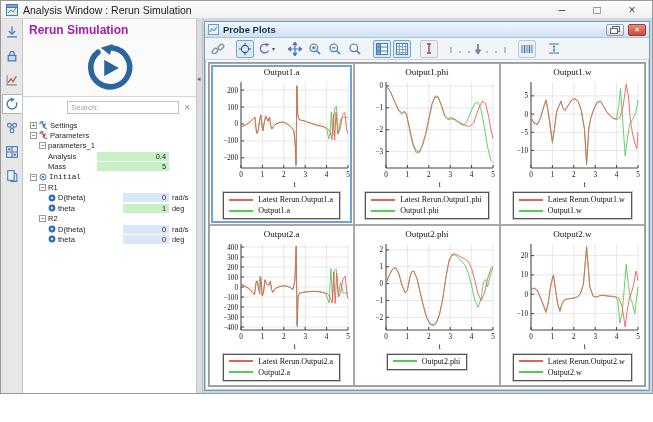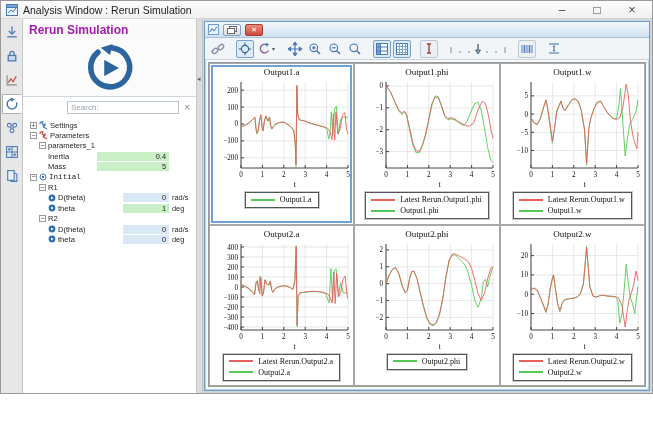--- a/index.html
+++ b/index.html
@@ -185,21 +185,21 @@
               </span>
               <span class="tlabel">Parameters</span>
               <span class="tspacer"></span>
             </div>
             <div class="trow" style="padding-left: 12px;">
               <span class="exp">−</span>
               <span class="tlabel">parameters_1</span>
               <span class="tspacer"></span>
             </div>
             <div class="trow" style="padding-left: 21px;">
-              <span class="tlabel">Inertia</span>
+              <span class="tlabel">Analysis</span>
               <span class="tspacer"></span>
               <span class="val green" style="width: 72px;">0.4</span>
               <span class="unit"></span>
             </div>
             <div class="trow" style="padding-left: 21px;">
               <span class="tlabel">Mass</span>
               <span class="tspacer"></span>
               <span class="val green" style="width: 72px;">5</span>
               <span class="unit"></span>
             </div>
@@ -280,20 +280,21 @@
       </div>
 
       <div id="mdi">
         <div id="probe-window">
 
           <div id="probe-titlebar">
             <svg width="11" height="11" viewBox="0 0 11 11">
               <rect x="0.5" y="0.5" width="10" height="10" fill="#eaf2fb" stroke="#6e9dc9"></rect>
               <polyline points="2,8 4,4.5 6,7 9,2.5" fill="none" stroke="#4a7ab5" stroke-width="1"></polyline>
             </svg>
+            <span class="ptitle">Probe Plots</span>
             <span class="pbtn">
               <svg width="10" height="8" viewBox="0 0 10 8">
                   <rect x="2.5" y="0.5" width="7" height="5" fill="none" stroke="#667"></rect>
                   <rect x="0.5" y="2.5" width="7" height="5" fill="#fff" stroke="#667"></rect>
                 </svg>
             </span>
             <span class="pbtn close">×</span>
           </div>
 
           <div id="probe-toolbar">
@@ -456,20 +457,24 @@
                   <text x="94.2" y="99" text-anchor="middle" font-size="7.2" font-family="&quot;Liberation Serif&quot;,serif" fill="#111">3</text>
                   <line x1="115.60000000000001" y1="90" x2="115.60000000000001" y2="87" stroke="#444" stroke-width="1"></line>
                   <text x="115.60000000000001" y="99" text-anchor="middle" font-size="7.2" font-family="&quot;Liberation Serif&quot;,serif" fill="#111">4</text>
                   <line x1="137" y1="90" x2="137" y2="87" stroke="#444" stroke-width="1"></line>
                   <text x="137" y="99" text-anchor="middle" font-size="7.2" font-family="&quot;Liberation Serif&quot;,serif" fill="#111">5</text>
                   <text x="83.5" y="109" text-anchor="middle" font-size="8" font-family="&quot;Liberation Serif&quot;,serif" fill="#111">t</text>
                   <polyline points="30.0,49.0 35.4,46.7 39.6,43.4 42.4,40.9 43.9,39.6 45.0,51.4 45.8,56.1 47.1,53.8 48.6,41.6 49.9,37.5 51.0,49.0 52.0,52.4 53.3,43.3 54.8,38.4 57.0,43.4 58.5,39.2 59.7,48.0 60.8,50.7 62.5,48.0 64.7,46.0 68.1,44.6 71.1,44.0 74.1,44.6 77.5,47.0 80.5,49.4 82.9,53.1 84.4,69.7 85.0,88.3 85.9,8.4 86.7,36.7 88.2,41.8 90.3,42.3 93.6,42.9 96.8,44.3 101.0,45.6 105.3,47.0 109.6,48.0 113.9,49.4 116.0,51.9 117.7,60.9 119.2,54.4 120.3,33.8 121.8,57.5 123.5,31.1 125.4,28.2 127.4,55.8 129.7,41.2 132.3,38.9 134.9,39.2 137.0,39.9" fill="none" stroke="#55cb55" stroke-width="0.9"></polyline>
                   <polyline points="30.0,49.0 35.4,46.7 39.6,43.4 42.4,40.6 43.9,38.9 45.0,50.2 45.8,54.8 47.1,52.8 48.6,42.3 49.9,36.7 51.0,48.0 52.0,53.1 53.3,44.0 54.8,37.9 57.0,42.9 58.5,38.9 59.7,47.3 60.8,51.1 62.5,48.4 64.7,46.3 68.1,44.6 71.1,44.0 74.1,44.6 77.5,47.0 80.5,49.4 82.9,52.8 84.4,68.0 85.0,86.3 85.9,7.4 86.7,35.8 88.2,41.6 90.3,42.3 93.6,42.9 96.8,44.3 101.0,45.6 105.3,47.0 109.6,48.0 113.9,49.0 116.7,50.4 119.2,54.4 121.0,61.6 122.4,35.8 123.7,62.1 125.0,33.8 126.7,55.8 128.9,51.9 131.4,37.5 133.8,34.5 135.7,51.9 137.0,55.8" fill="none" stroke="#e8605c" stroke-width="0.9"></polyline>
                 </svg>
                 <div class="legend">
+                  <div class="legend-row">
+                    <span class="legend-swatch" style="background: rgb(232, 96, 92);"></span>
+                    <span class="legend-label">Latest Rerun.Output1.a</span>
+                  </div>
                   <div class="legend-row">
                     <span class="legend-swatch" style="background: rgb(85, 203, 85);"></span>
                     <span class="legend-label">Output1.a</span>
                   </div>
                 </div>
               </div>
               <div class="plot-cell">
                 <div class="plot-title">Output1.phi</div>
                 <svg width="142" height="112">
                   <line x1="30" y1="4" x2="30" y2="90" stroke="#d6d6d6" stroke-width="0.6"></line>

